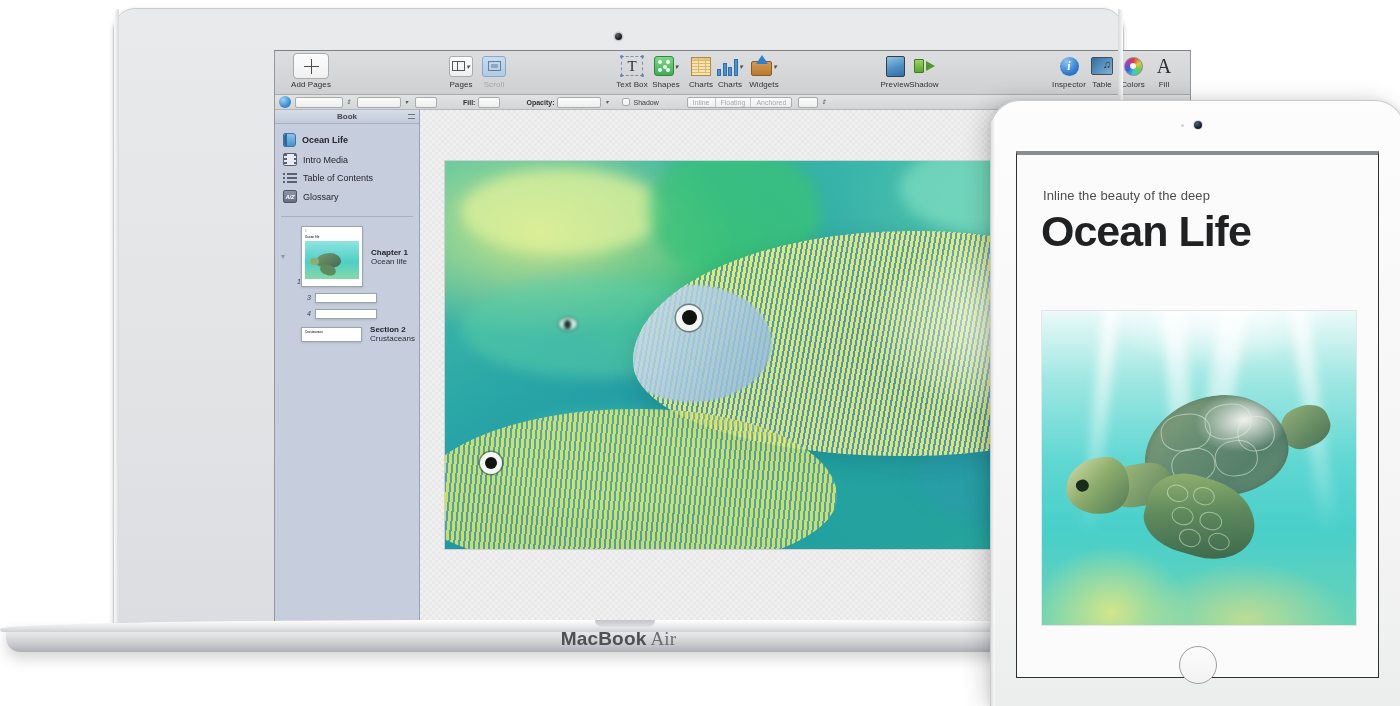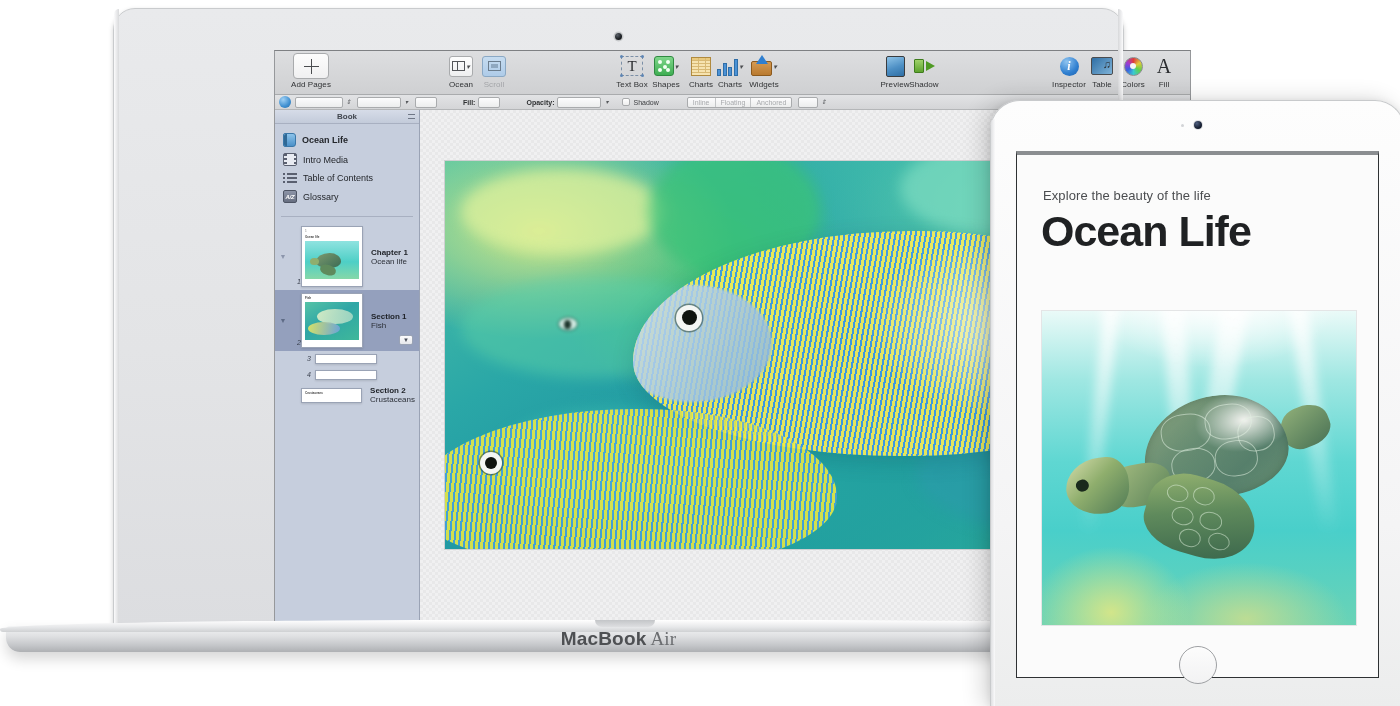--- a/index.html
+++ b/index.html
@@ -300,21 +300,21 @@
           <div class="tb-lab">Add Pages</div>
         </div>
 
         <div class="tb-item" style="left:163px">
           <div class="tb-ico">
               <div class="sqbtn">
                 <i class="vw"></i>
                 <i class="caret">▾</i>
               </div>
             </div>
-          <div class="tb-lab">Ocean</div>
+          <div class="tb-lab">Pages</div>
         </div>
 
         <div class="tb-item" style="left:196px">
           <div class="tb-ico">
               <div class="sqbtn on">
                 <i class="scr"></i>
               </div>
             </div>
           <div class="tb-lab dim">Scroll</div>
         </div>
@@ -503,40 +503,20 @@
                   <div class="th-col"><i class="th-ln"></i><i class="th-ln"></i><i class="th-ln"></i><i class="th-ln"></i></div>
                   <div class="th-col"><i class="th-ln"></i><i class="th-ln"></i><i class="th-ln"></i><i class="th-ln"></i></div>
                 </div>
               </div>
               <div class="plab">
                 <div class="a">Chapter 1</div>
                 <div class="b">Ocean life</div>
               </div>
             </div>
 
-            <div class="prow sel">
-              <i class="tri">▼</i>
-              <i class="pnum">2</i>
-              <div class="thumb">
-                <div class="th-tt">Fish</div>
-                <div class="th-img" style="background:linear-gradient(150deg,#56c3a6,#2fa6a6 45%,#3fb89a);position:relative;overflow:hidden">
-                  <i style="position:absolute;left:22%;top:18%;width:66%;height:40%;border-radius:50%;background:linear-gradient(100deg,#e9f3c9,#a9d9c6);opacity:.85"></i>
-                  <i style="position:absolute;left:6%;top:52%;width:58%;height:34%;border-radius:50%;background:linear-gradient(100deg,#e8e85f,#6fa2e0);opacity:.9"></i>
-                </div>
-                <div class="th-cols">
-                  <div class="th-col"><i class="th-ln"></i><i class="th-ln"></i><i class="th-ln"></i><i class="th-ln"></i><i class="th-ln"></i></div>
-                  <div class="th-col"><i class="th-ln"></i><i class="th-ln"></i><i class="th-ln"></i><i class="th-ln"></i><i class="th-ln"></i></div>
-                </div>
-              </div>
-              <div class="plab">
-                <div class="a">Section 1</div>
-                <div class="b">Fish</div>
-              </div>
-              <i class="dbtn">▼</i>
-            </div>
 
             <div class="prow" style="padding-left:26px">
               <i class="pnum">3</i>
               <div class="thumb" style="margin-left:4px">
                 <div class="th-cols" style="padding:4px 3px 4px">
                   <div class="th-col"><i class="th-ln"></i><i class="th-ln"></i><i class="th-ln"></i><i class="th-ln"></i><i class="th-ln"></i><i class="th-ln"></i><i class="th-ln"></i><i class="th-ln"></i><i class="th-ln"></i><i class="th-ln"></i><i class="th-ln"></i><i class="th-ln"></i><i class="th-ln"></i><i class="th-ln"></i><i class="th-ln"></i><i class="th-ln"></i><i class="th-ln"></i><i class="th-ln"></i></div>
                   <div class="th-col"><i class="th-ln"></i><i class="th-ln"></i><i class="th-ln"></i><i class="th-ln"></i><i class="th-ln"></i><i class="th-ln"></i><i class="th-ln"></i><i class="th-ln"></i><i class="th-ln"></i><i class="th-ln"></i><i class="th-ln"></i><i class="th-ln"></i><i class="th-ln"></i><i class="th-ln"></i><i class="th-ln"></i><i class="th-ln"></i><i class="th-ln"></i><i class="th-ln"></i></div>
                 </div>
               </div>
             </div>
@@ -620,21 +600,21 @@
 
   <div class="mb-word">
     <b>MacBook</b><span> </span><span>Air</span>
   </div>
 
   <div class="ipad">
     <div class="ip-cam-s"></div>
     <div class="ip-cam"></div>
 
     <div class="ip-screen">
-      <div class="ip-kicker">Explore the beauty of the life</div>
+      <div class="ip-kicker">Inline the beauty of the deep</div>
       <div class="ip-title">Ocean Life</div>
 
       <div class="ip-photo">
         <div class="turt-scene">
           <i class="ray" style="left:20%;transform:rotate(6deg)"></i>
           <i class="ray" style="left:38%;transform:rotate(-4deg);width:22px"></i>
           <i class="ray" style="left:58%;transform:rotate(9deg);width:26px"></i>
           <i class="ray" style="left:78%;transform:rotate(-8deg);width:18px"></i>
 
           <div class="turtle">

